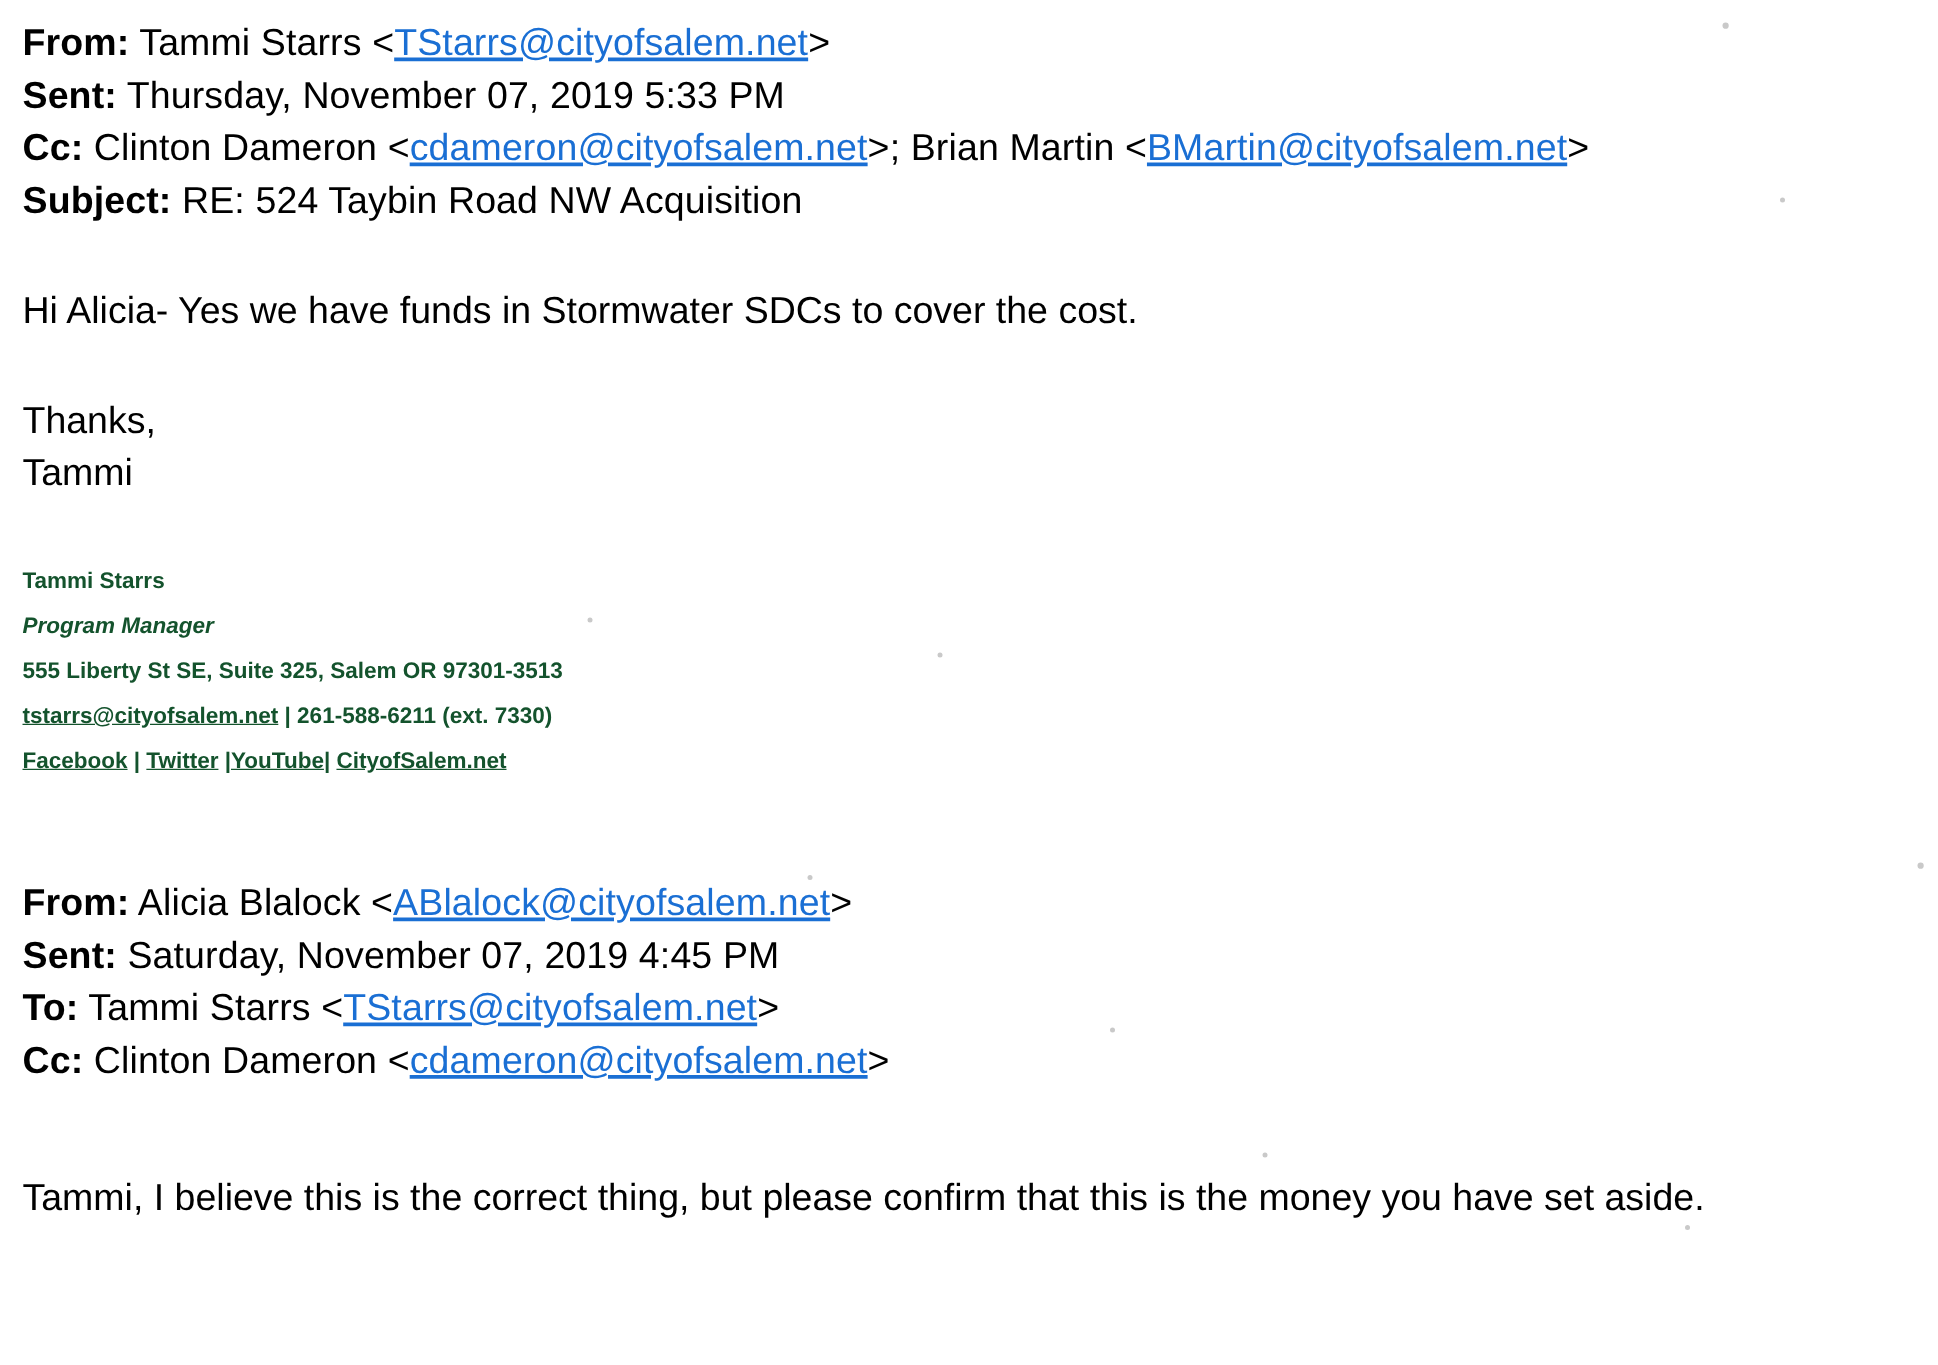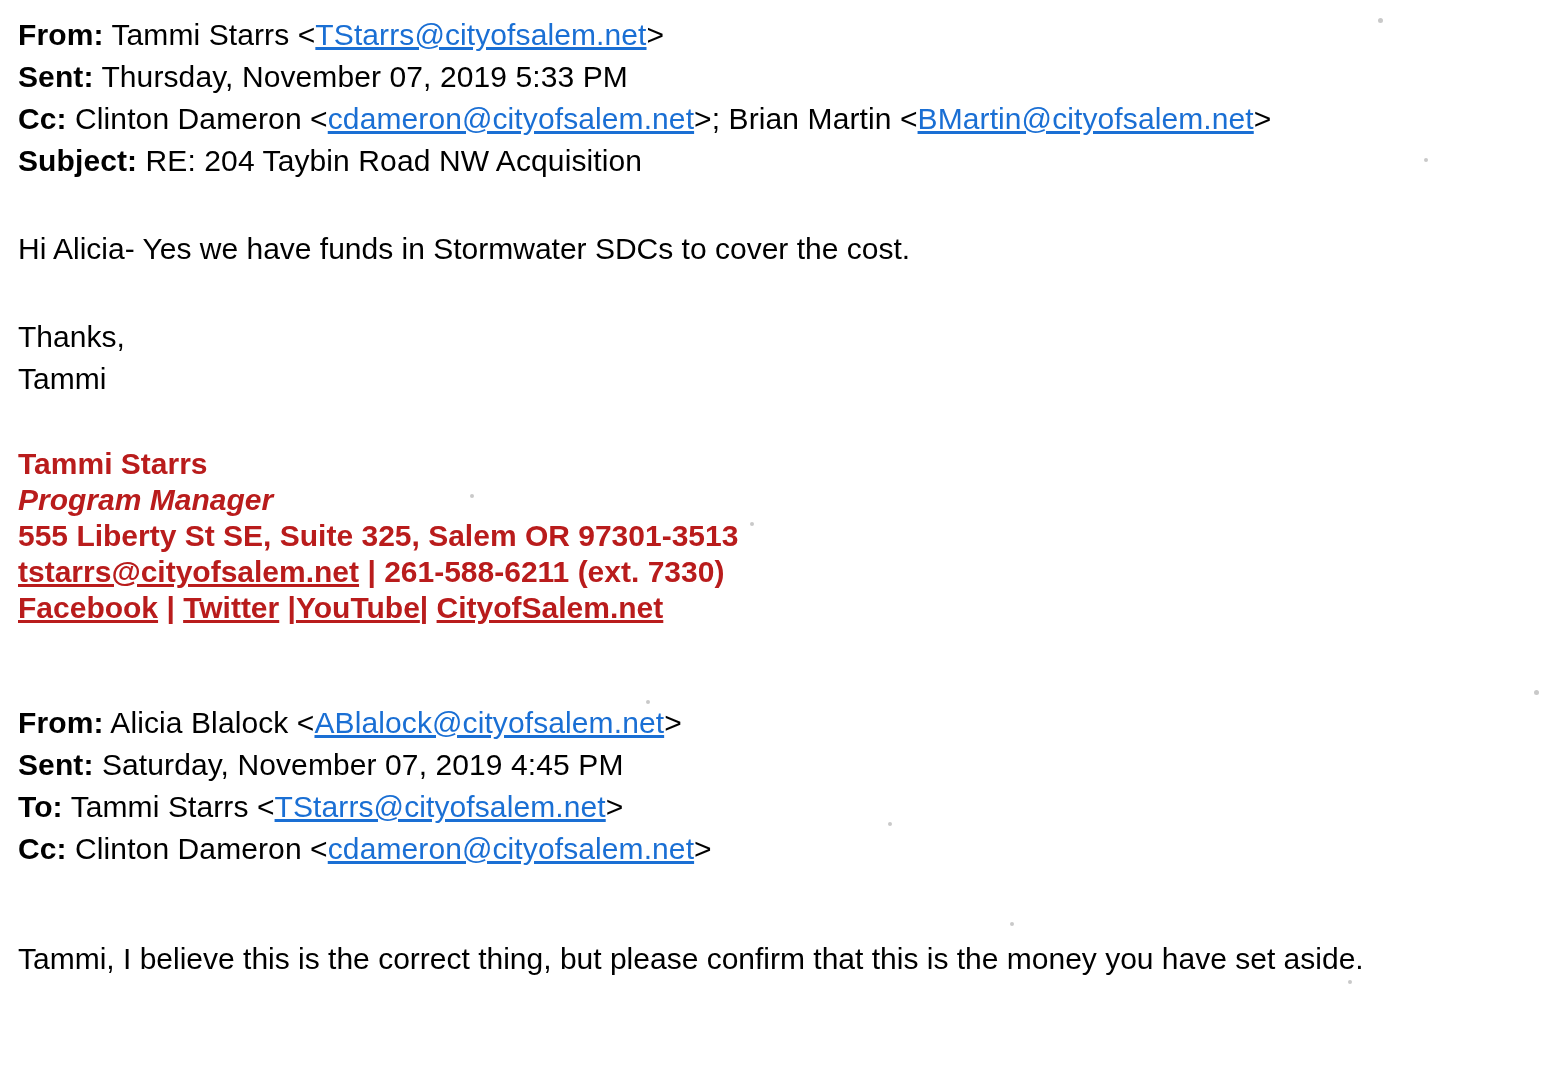--- a/index.html
+++ b/index.html
@@ -36,22 +36,22 @@
   }
   .body-line {
     font-size: 30px;
     line-height: 42px;
     white-space: nowrap;
   }
   .gap-sm { height: 22px; }
   .gap-md { height: 30px; }
   .gap-lg { height: 46px; }
   .sig {
-    color: #b91c1c;
-    font-size: 30px;
+    color: #14532d;
+    font-size: 18px;
     line-height: 36px;
     white-space: nowrap;
   }
   .sig-name {
     font-weight: bold;
   }
   .sig-title {
     font-style: italic;
     font-weight: bold;
   }
@@ -83,21 +83,21 @@
   </div>
 
 
   <div class="line">
     <span class="hdr-label">Cc:</span>
     <span>Clinton Dameron &lt;</span><span class="link">cdameron@cityofsalem.net</span><span>&gt;; Brian Martin &lt;</span><span class="link">BMartin@cityofsalem.net</span><span>&gt;</span>
   </div>
 
   <div class="line">
     <span class="hdr-label">Subject:</span>
-    <span>RE: 204 Taybin Road NW Acquisition</span>
+    <span>RE: 524 Taybin Road NW Acquisition</span>
   </div>
 
   <div class="gap-lg"></div>
 
   <div class="body-line">Hi Alicia-  Yes we have funds in Stormwater SDCs to cover the cost.</div>
 
   <div class="gap-lg"></div>
 
   <div class="body-line">Thanks,</div>
   <div class="body-line">Tammi</div>

